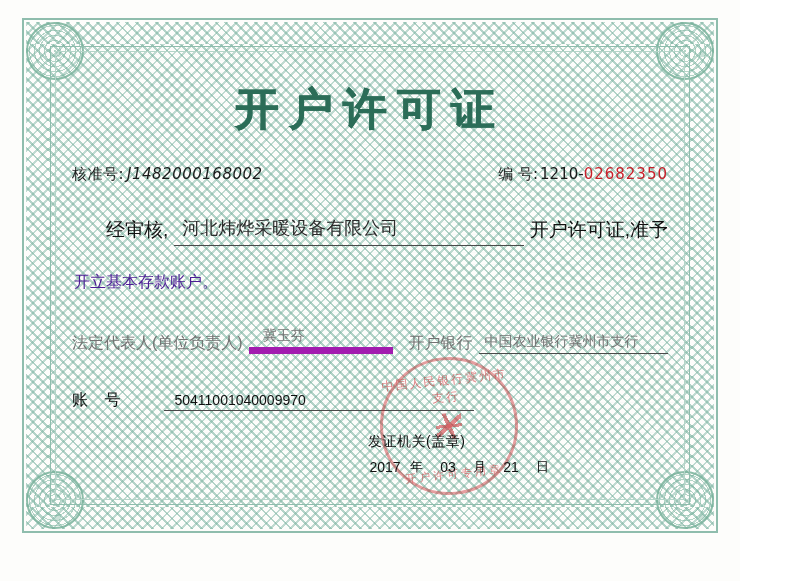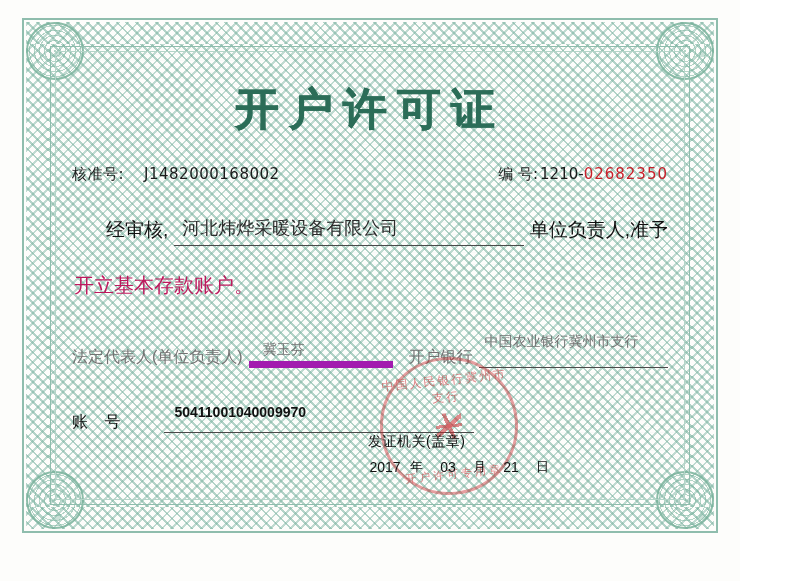--- a/index.html
+++ b/index.html
@@ -121,21 +121,21 @@
   .row-idline {
     display: flex;
     justify-content: space-between;
     align-items: baseline;
     margin-top: 26px;
     font-size: 15px;
     color: #1b1b1b;
     font-family: "DejaVu Sans", "Liberation Sans", sans-serif;
   }
   .approval { letter-spacing: 0.5px; }
-  .approval .val { margin-left: 20px; }
+  .approval .val { margin-left: 3px; font-style: italic; }
   .serial .num-prefix { margin-left: 2px; }
   .serial .num-red {
     color: #c8202a;
     letter-spacing: 1px;
     font-weight: 500;
     margin-top: 44px;
   }
 
   .body-line {
     margin-top: 30px;
@@ -155,22 +155,22 @@
     font-size: 18px;
     color: #2b2b2b;
     padding-left: 8px;
     padding-bottom: 2px;
     min-width: 40px;
   }
   .body-line .tail { white-space: nowrap; }
 
   .body-line2 {
     margin-top: 26px;
-    font-size: 20px;
-    color: #be185d;
+    font-size: 16px;
+    color: #4c1d95;
     padding-left: 2px;
   }
 
   .row-rep {
     margin-top: 34px;
     display: flex;
     align-items: flex-end;
     font-size: 16px;
     color: #737373;
   }
@@ -183,40 +183,39 @@
     padding-left: 14px;
     padding-bottom: 2px;
   }
   .row-rep .label2 { white-space: nowrap; margin-left: 10px; }
   .row-rep .fill-bank {
     width: 240px;
     border-bottom: 1px solid #4a4a4a;
     margin-left: 6px;
     font-size: 14px;
     padding-left: 6px;
-    padding-bottom: 16px;
+    padding-bottom: 2px;
   }
 
   .row-acct {
     margin-top: 36px;
     display: flex;
     align-items: flex-end;
     font-size: 16px;
     color: #111;
     gap: 30px;
   }
   .row-acct .label { white-space: nowrap; letter-spacing: 6px; }
   .row-acct .fill-acct {
     width: 300px;
     border-bottom: 1px solid #4a4a4a;
     margin-left: 8px;
     font-size: 14px;
     padding-left: 10px;
-    padding-bottom: 12px;
-    font-weight: bold;
+    padding-bottom: 2px;
   }
 
   
   .issuer-block {
     position: absolute;
     right: 68px;
     bottom: 8px;
     width: 250px;
     text-align: left;
     font-size: 14px;
@@ -302,21 +301,21 @@
         <span>核准号:</span><span class="val">J1482000168002</span>
       </div>
       <div class="serial">
         <span>编 号:</span><span class="num-prefix">1210-</span><span class="num-red">02682350</span>
       </div>
     </div>
 
     <div class="body-line">
       <span class="lead">经审核,</span>
       <span class="fill">河北炜烨采暖设备有限公司</span>
-      <span class="tail">单位负责人,准予</span>
+      <span class="tail">开户许可证,准予</span>
     </div>
 
     <div class="body-line2">开立基本存款账户。</div>
 
     <div class="row-rep">
       <span class="label">法定代表人(单位负责人)</span>
       <span class="fill-rep">冀玉芬</span>
       <span class="label2">开户银行</span>
       <span class="fill-bank">中国农业银行冀州市支行</span>
     </div>

